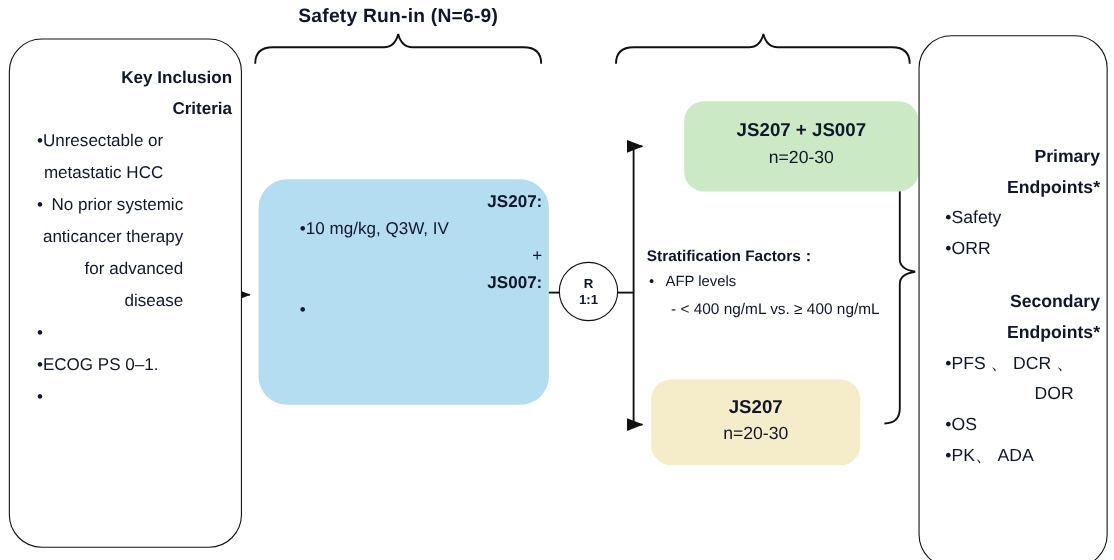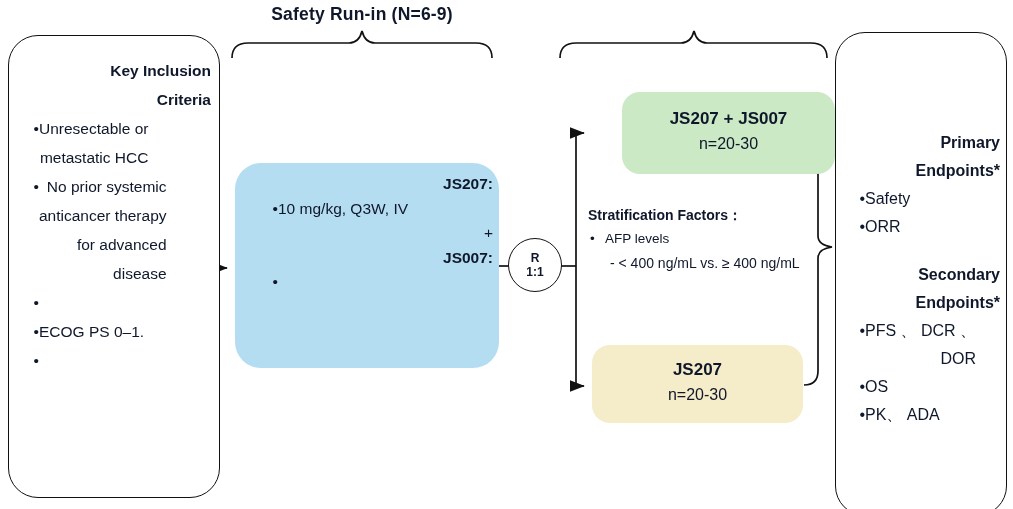--- a/index.html
+++ b/index.html
@@ -38,30 +38,30 @@
   .runin-box .blt { width:25px; padding-left:2px; box-sizing:border-box; }
   .bold { font-weight:bold; }
 
   .r-circle {
     position:absolute; left:508px; top:238px; width:52px; height:52px;
     border:1.6px solid #111; border-radius:50%; background:#fff;
     display:flex; flex-direction:column; align-items:center; justify-content:center;
     font-weight:bold; font-size:12px; line-height:14.5px;
   }
 
-  .strat { position:absolute; left:588px; top:203px; width:250px; font-size:13.5px; line-height:24px; }
+  .strat { position:absolute; left:588px; top:220px; width:250px; font-size:13.5px; line-height:24px; }
   .strat-title { font-weight:bold; font-size:14px; }
   .strat .blt { width:17px; padding-left:2px; box-sizing:border-box; }
   .strat-detail { padding-left:22px; font-size:14px; }
 
   .arm { border-radius:18px; text-align:center; }
   .arm-title { font-weight:bold; font-size:17px; line-height:26px; }
   .arm-n { font-size:16px; line-height:24px; }
   .combo { left:592px; top:92px; width:213px; height:82px; background:#CBE9C5; padding-top:14px;margin-left:30px; }
-  .mono  { left:592px; top:345px; width:211px; height:78px; background:#F5ECC9; padding-top:12px; }
+  .mono  { left:592px; top:345px; width:190px; height:78px; background:#F5ECC9; padding-top:12px; }
 
   .right-box {
     left:835px; top:32px; width:172px; height:484px;
     padding:96px 6px 0 14px; font-size:16px; line-height:28px;
   }
   .ep-head { font-weight:bold; white-space:pre-line; }
   .ep-head.sec { margin-top:20px; }
   .ep-item .blt { width:15px; }
 </style>
 </head>

